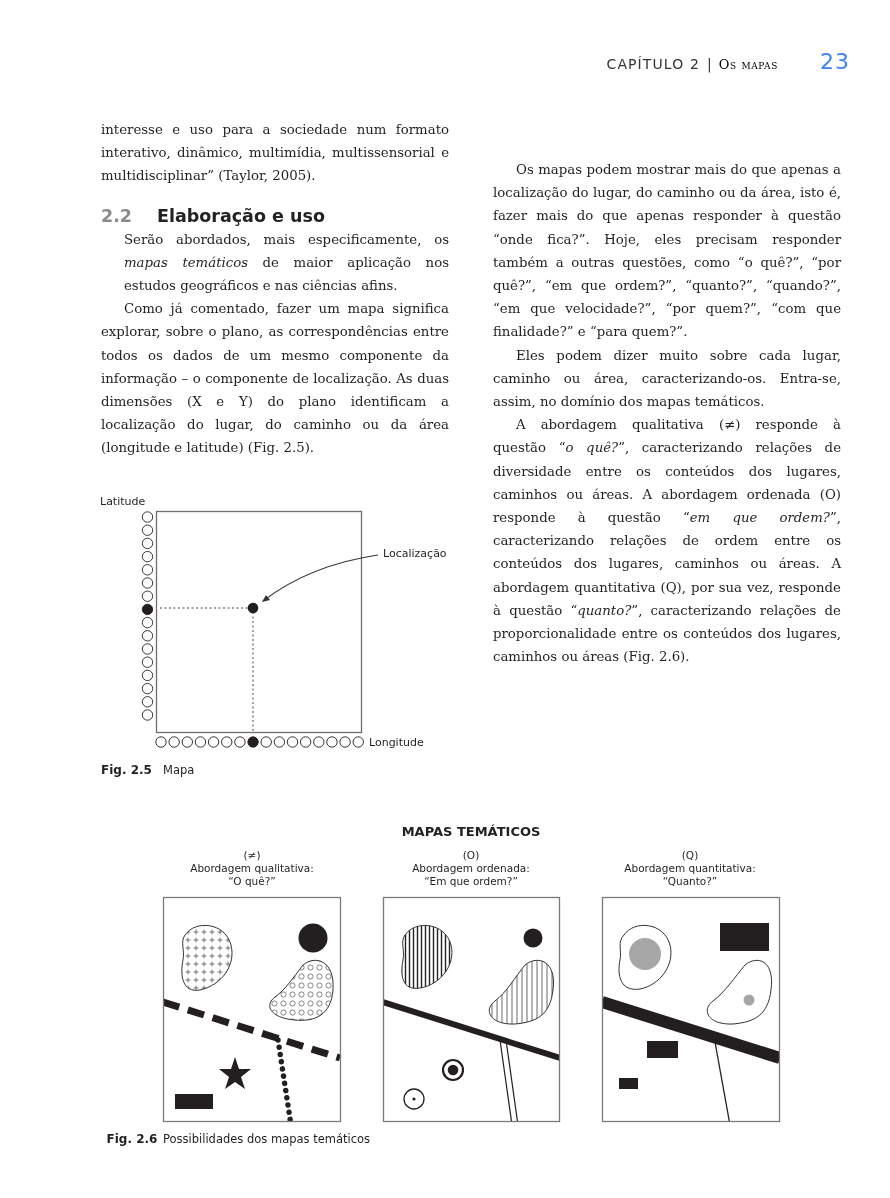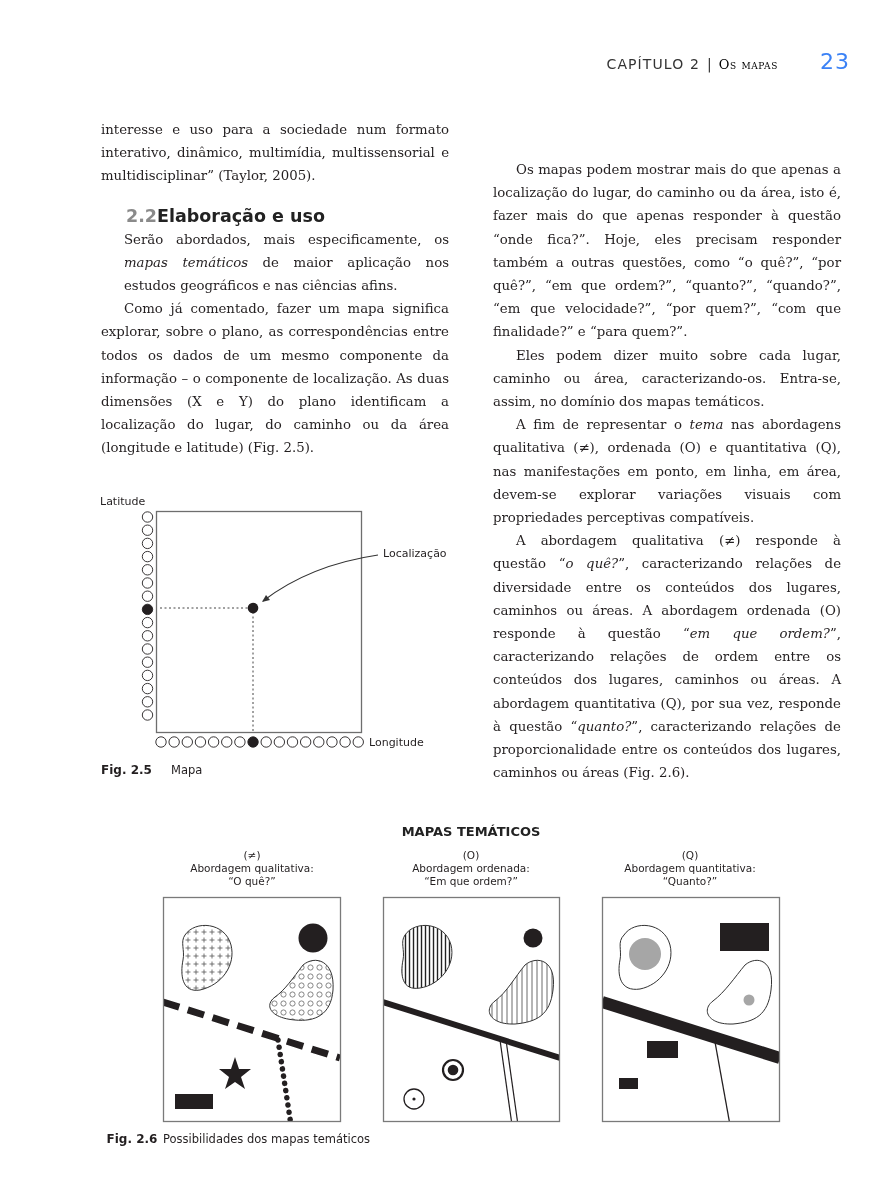--- a/index.html
+++ b/index.html
@@ -9,31 +9,31 @@
   .rh-chapter { font-family: "DejaVu Sans", sans-serif; font-size: 14px; letter-spacing: 1.1px; color: #333; text-transform: uppercase; }
   .rh-sep { font-family: "DejaVu Sans", sans-serif; font-size: 14px; margin: 0 7px; color: #333; }
   .rh-title { font-family: "DejaVu Serif", serif; font-size: 13px; font-variant: small-caps; letter-spacing: 0.6px; color: #000000; }
   .rh-page { font-family: "DejaVu Sans", sans-serif; font-size: 22px; color: #3b82f6; margin-left: 42px; letter-spacing: 1px; }
 
   .col { position: absolute; font-family: "DejaVu Serif", "Liberation Serif", serif; font-size: 13.3px; line-height: 23.2px; text-align: justify; color: #231f20; }
   .col p { margin: 0; }
   .col .ind { text-indent: 23px; }
   .col-left { left: 101px; top: 118px; width: 348px; }
   .col-right { left: 493px; top: 118px; width: 348px; margin-top: 40px; }
-  .section-heading { margin: 16px 0 0 0; font-family: "DejaVu Sans", sans-serif; font-size: 17.5px; font-weight: bold; line-height: 24px; text-align: right; display: flex; }
+  .section-heading { margin: 16px 0 0 0; font-family: "DejaVu Sans", sans-serif; font-size: 17.5px; font-weight: bold; line-height: 24px; text-align: left; display: flex; }
   .sec-num { color: #8a8a8a; width: 56px; }
   .sec-title { color: #222; }
   .hang { padding-left: 23px; }
   em { font-style: italic; }
 
   .fig25 { position: absolute; left: 95px; top: 490px; width: 360px; height: 300px; }
   .fig-label { font-family: "DejaVu Sans", sans-serif; font-size: 11px; fill: #231f20; }
   .caption { position: absolute; font-family: "DejaVu Sans", sans-serif; font-size: 11.5px; color: #231f20; display: flex; }
   .cap-num { font-weight: bold; width: 62px; font-size: 12px; }
-  .cap-25 { left: 101px; top: 763px; gap: 8px; }
+  .cap-25 { left: 101px; top: 763px; }
   .cap-26 { left: 101px; top: 1132px; text-align: center; }
 
   .fig26-title { position: absolute; left: 155px; top: 824px; width: 632px; text-align: center; font-family: "DejaVu Sans", sans-serif; font-weight: bold; font-size: 13px; color: #222; }
   .fig26-head { position: absolute; top: 849px; width: 190px; text-align: center; font-family: "DejaVu Sans", sans-serif; font-size: 10.5px; line-height: 13px; color: #231f20; }
   .h1 { left: 157px; } .h2 { left: 376px; } .h3 { left: 595px; }
 </style>
 </head>
 <body>
 
 <div class="running-head">
@@ -49,21 +49,20 @@
     <span class="sec-num">2.2</span>
     <span class="sec-title">Elaboração e uso</span>
   </div>
   <p class="hang"><span>Serão abordados, mais especificamente, os </span><em>mapas temáticos</em><span> de maior aplicação nos estudos geográficos e nas ciências afins.</span></p>
   <p class="ind">Como já comentado, fazer um mapa significa explorar, sobre o plano, as correspondências entre todos os dados de um mesmo componente da informação – o componente de localização. As duas dimensões (X e Y) do plano identificam a localização do lugar, do caminho ou da área (longitude e latitude) (Fig. 2.5).</p>
 </div>
 
 <div class="col col-right">
   <p class="ind">Os mapas podem mostrar mais do que apenas a localização do lugar, do caminho ou da área, isto é, fazer mais do que apenas responder à questão “onde fica?”. Hoje, eles precisam responder também a outras questões, como “o quê?”, “por quê?”, “em que ordem?”, “quanto?”, “quando?”, “em que velocidade?”, “por quem?”, “com que finalidade?” e “para quem?”.</p>
   <p class="ind">Eles podem dizer muito sobre cada lugar, caminho ou área, caracterizando-os. Entra-se, assim, no domínio dos mapas temáticos.</p>
-  <p class="ind"><span>A fim de representar o </span><em>tema</em><span> nas abordagens qualitativa (≠), ordenada (O) e quantitativa (Q), nas manifestações em ponto, em linha, em área, devem-se explorar variações visuais com propriedades perceptivas compatíveis.</span></p>
   <p class="ind"><span>A abordagem qualitativa (≠) responde à questão “</span><em>o quê?</em><span>”, caracterizando relações de diversidade entre os conteúdos dos lugares, caminhos ou áreas. A abordagem ordenada (O) responde à questão “</span><em>em que ordem?</em><span>”, caracterizando relações de ordem entre os conteúdos dos lugares, caminhos ou áreas. A abordagem quantitativa (Q), por sua vez, responde à questão “</span><em>quanto?</em><span>”, caracterizando relações de proporcionalidade entre os conteúdos dos lugares, caminhos ou áreas (Fig. 2.6).</span></p>
 </div>
 
 <svg class="fig25" viewBox="95 490 360 300" width="360" height="300">
   <text class="fig-label" x="100" y="505">Latitude</text>
   <rect x="156.5" y="511.5" width="205" height="221" fill="none" stroke="#6e6e6e" stroke-width="1.3"></rect>
   <g id="lat-ticks">
       <circle cx="147.5" cy="517" r="5.2" fill="#fff" stroke="#231f20" stroke-width="0.9"></circle>
       <circle cx="147.5" cy="530.2" r="5.2" fill="#fff" stroke="#231f20" stroke-width="0.9"></circle>
       <circle cx="147.5" cy="543.4" r="5.2" fill="#fff" stroke="#231f20" stroke-width="0.9"></circle>

